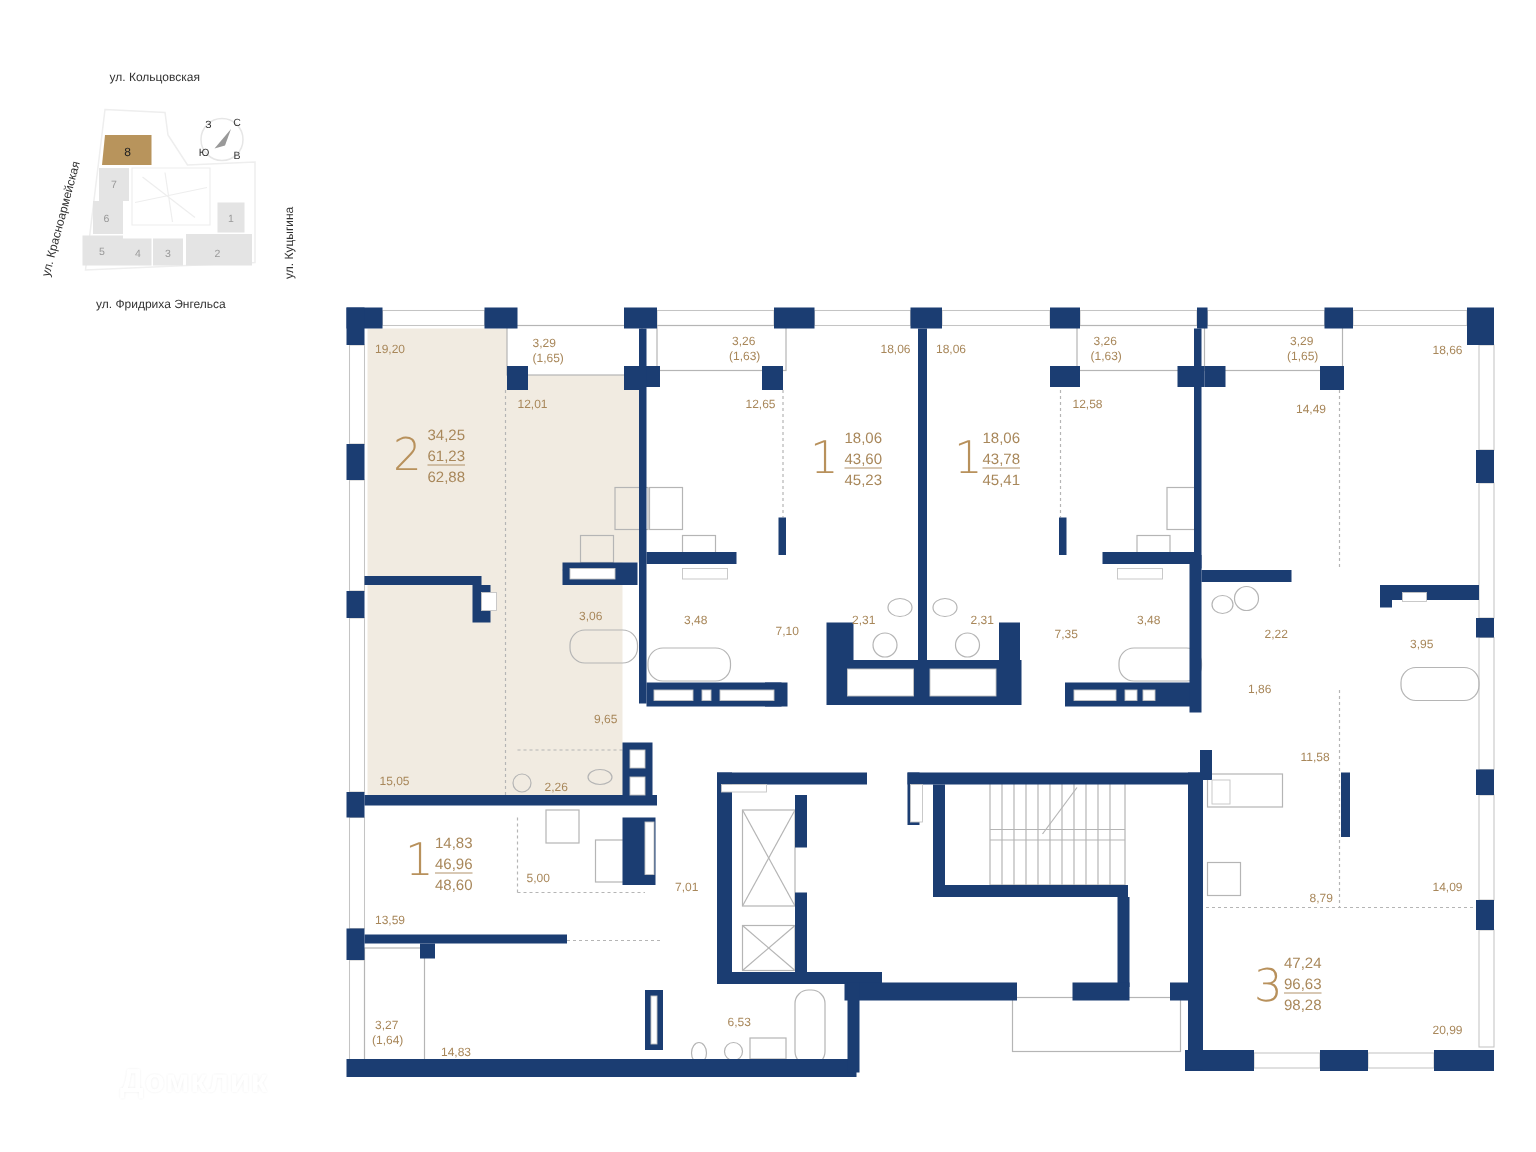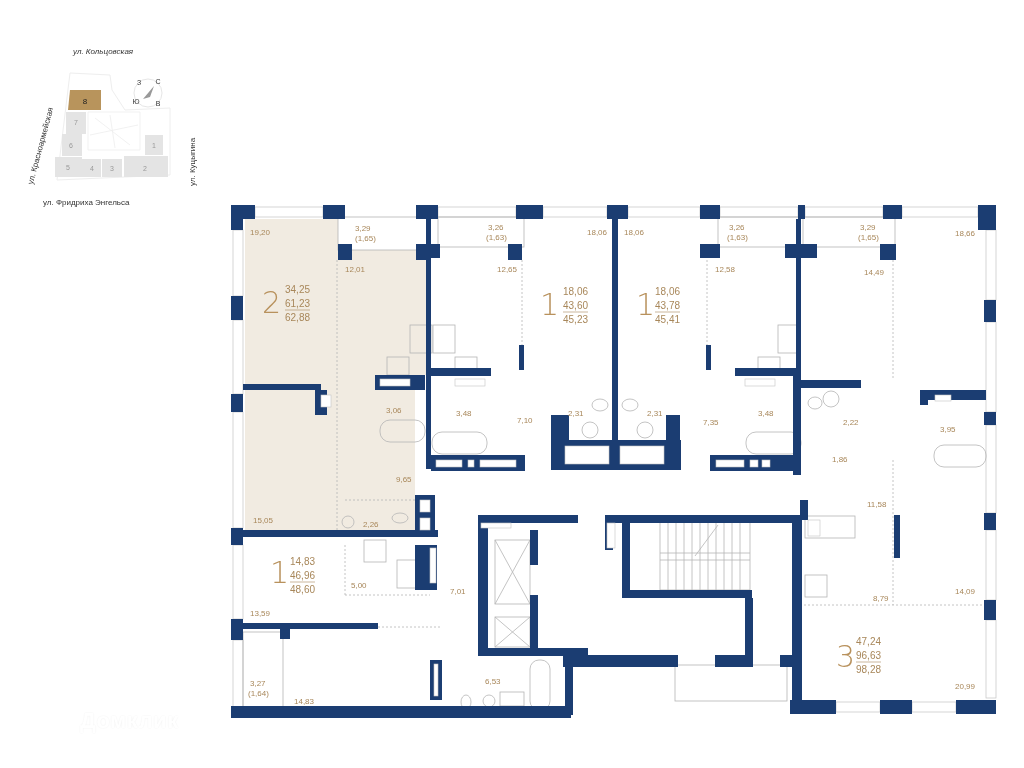--- a/index.html
+++ b/index.html
@@ -13,24 +13,24 @@
   .wall { fill:#1b3d72; }
   .thin { fill:none; stroke:#b5b5b5; stroke-width:0.8; }
   .dash { fill:none; stroke:#b5b5b5; stroke-width:0.8; stroke-dasharray:2 2; }
   .win { fill:#fff; stroke:#c4c4c4; stroke-width:0.7; }
   .watermark { position:absolute; left:38px; top:708px; color:#fff; font-size:22px; font-weight:bold; letter-spacing:0.5px; opacity:0.9; text-shadow:0 0 2px rgba(0,0,0,0.08); }
   .wm-icon { position:absolute; left:40px; top:704px; width:26px; height:30px; border:3px solid #fff; border-radius:4px; opacity:0.9; }
 </style>
 </head>
 <body>
 
-<div class="street" style="left:73px; top:47px;font-style:italic;">ул. Кольцовская</div>
+<div class="street" style="left:73px; top:47px;">ул. Кольцовская</div>
 <div class="street v" style="left:26px; top:183px; transform:rotate(-75deg);">ул. Красноармейская</div>
 <div class="street v" style="left:188px; top:186px; transform:rotate(-90deg);">ул. Куцыгина</div>
-<div class="street" style="left:43px; top:198px;">ул. Фридриха Энгельса</div>
+<div class="street" style="left:64px; top:198px;">ул. Фридриха Энгельса</div>
 
 <svg id="plan" width="1024" height="768" viewBox="0 0 1024 768" xmlns="http://www.w3.org/2000/svg">
 
   <g>
     <polygon points="70,73 110,75 112,90 125,110 170,108 170,175 57,180" fill="none" stroke="#eee" stroke-width="1"></polygon>
     <g>
       <polygon points="70,90 101,90 101,110 68,110" fill="#b8945c"></polygon>
       <text x="85" y="104" font-size="8" text-anchor="middle" fill="#222">8</text>
     </g>
     <g>

